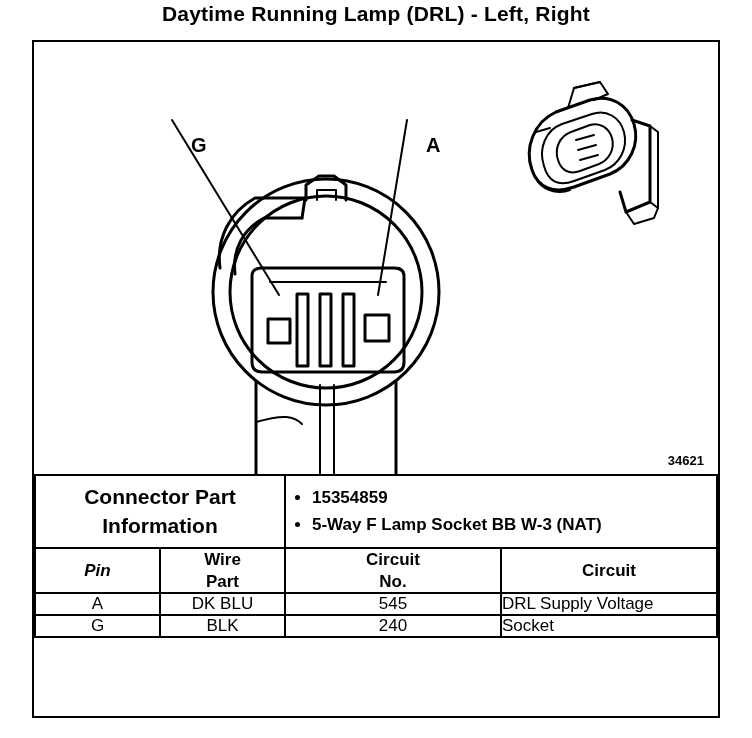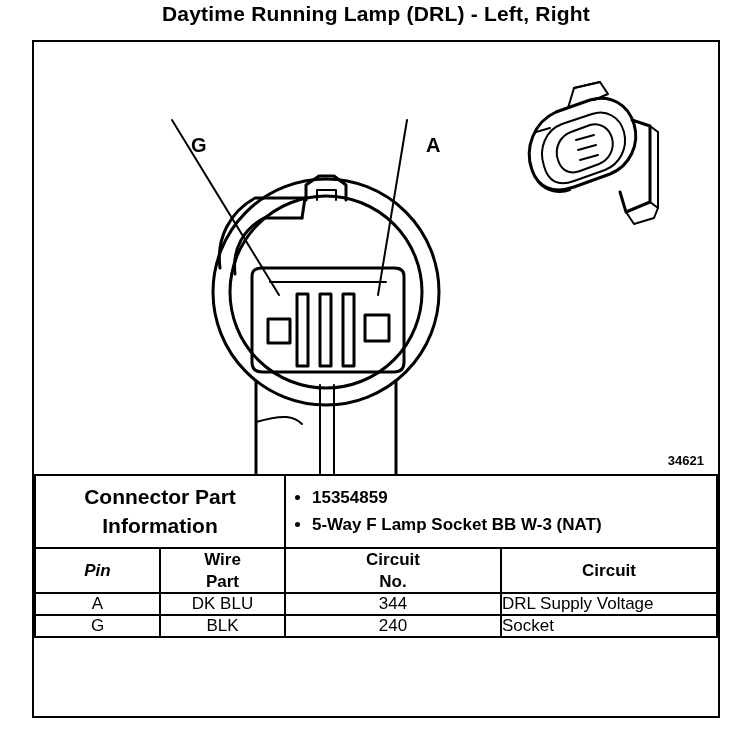--- a/index.html
+++ b/index.html
@@ -209,21 +209,21 @@
         </th>
         <th class="hdr col-circuit">
           <div>Circuit</div>
           <div>No.</div>
         </th>
         <th class="hdr">Circuit</th>
       </tr>
       <tr>
         <td class="cell-center">A</td>
         <td class="cell-center">DK BLU</td>
-        <td class="cell-center">344</td>
+        <td class="cell-center">545</td>
         <td class="cell-left">DRL Supply Voltage</td>
       </tr>
       <tr>
         <td class="cell-center">G</td>
         <td class="cell-center">BLK</td>
         <td class="cell-center">240</td>
         <td class="cell-left">Socket</td>
       </tr>
     </tbody>
   </table>

